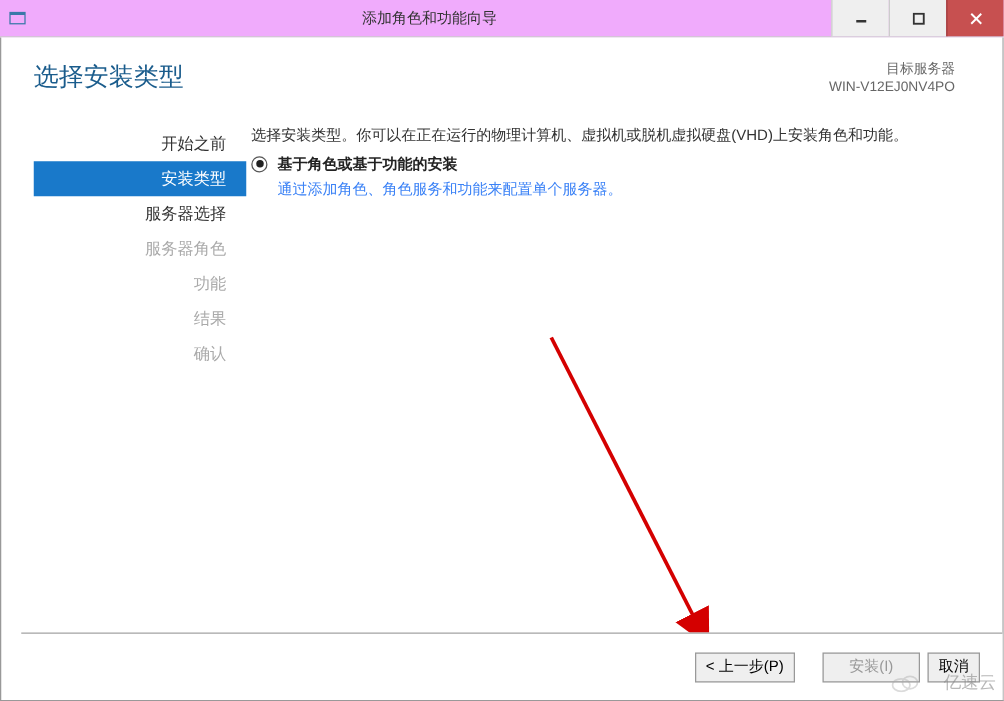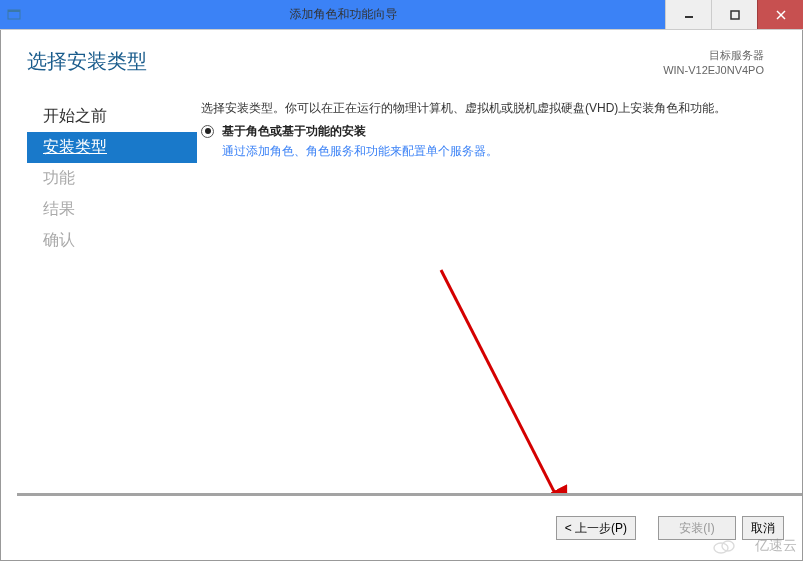--- a/index.html
+++ b/index.html
@@ -7,21 +7,21 @@
     font-family: "Microsoft YaHei", "Segoe UI", sans-serif;
     font-size: 12px;
     background: #fff;
     width: 803px;
     height: 561px;
     position: relative;
     overflow: hidden;
   }
   .titlebar {
     height: 30px;
-    background: #3b82f6;
+    background: #f0abfc;
     border-bottom: 1px solid #ccc;
     display: flex;
     align-items: center;
     position: relative;
   }
   .titlebar-icon {
     width: 16px; height: 16px;
     margin-left: 6px;
     display: inline-block;
   }
@@ -78,28 +78,28 @@
   .main-row {
     display: flex;
     padding: 10px 26px 0 26px;
   }
   .sidebar {
     width: 170px;
     padding-top: 2px;
   }
   .side-item {
     padding: 5px 16px;
-    font-size: 16px;
+    font-size: 13px;
     color: #333;
     cursor: pointer;
+    text-align: right;
   }
   .side-item.active {
     background: #1979ca;
     color: #fff;
-    text-decoration: underline;
   }
   .side-item.disabled {
     color: #aaa;
     cursor: default;
   }
   .content {
     flex: 1;
     padding-left: 4px;
   }
   .intro {
@@ -136,22 +136,22 @@
     margin-bottom: 2px;
     font-family: Liberation Mono, monospace;
   }
   .option-desc {
     color: #3b82f6;
     line-height: 1.5;
   }
   .footer {
     position: absolute;
     bottom: 0; left: 16px; right: 0;
-    height: 67px;
-    border-top: 3px solid #a3a3a3;
+    height: 54px;
+    border-top: 1px solid #a3a3a3;
     display: flex;
     align-items: center;
     justify-content: flex-end;
     padding-right: 18px;
     gap: 6px;
     background: #fff;
   }
   .btn {
     min-width: 78px;
     height: 24px;
@@ -224,20 +224,22 @@
     <div class="dest-server">
       <div>目标服务器</div>
       <div>WIN-V12EJ0NV4PO</div>
     </div>
   </div>
 
   <div class="main-row">
     <div class="sidebar">
       <div class="side-item">开始之前</div>
       <div class="side-item active">安装类型</div>
+      <div class="side-item">服务器选择</div>
+      <div class="side-item disabled">服务器角色</div>
       <div class="side-item disabled">功能</div>
       <div class="side-item disabled">结果</div>
       <div class="side-item disabled">确认</div>
     </div>
 
     <div class="content">
       <div class="intro">选择安装类型。你可以在正在运行的物理计算机、虚拟机或脱机虚拟硬盘(VHD)上安装角色和功能。</div>
 
       <div class="option">
         <span class="radio selected"></span>

